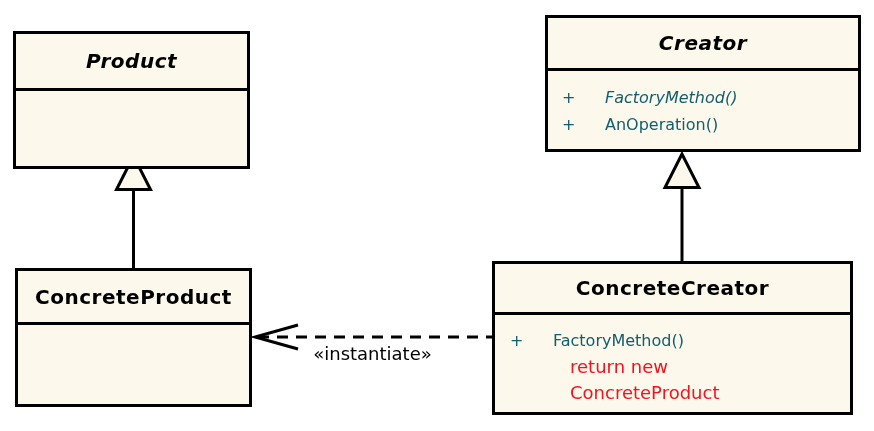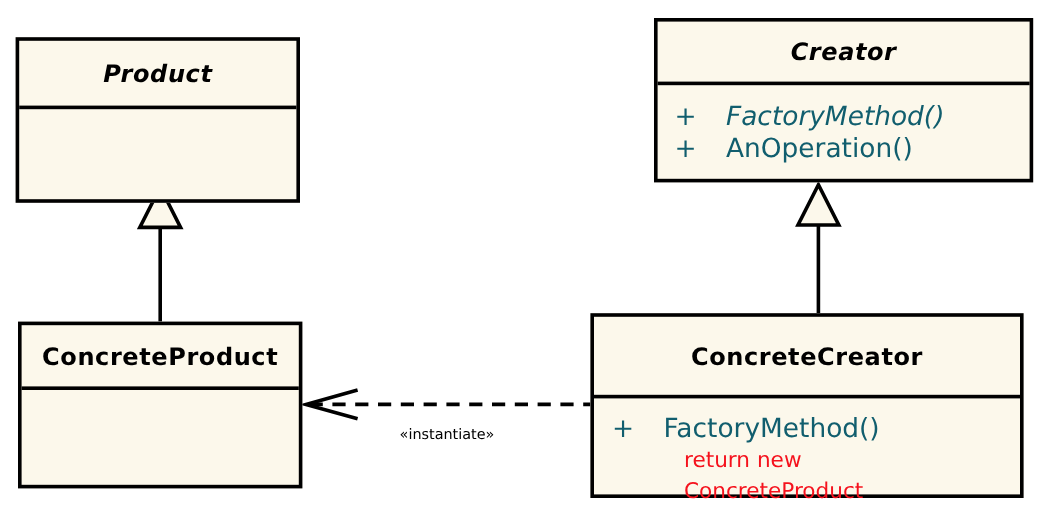--- a/index.html
+++ b/index.html
@@ -33,33 +33,33 @@
   .cls.abstract .cls-title{font-style:italic;}
   .cls-body{box-sizing:border-box;}
 
   #product{left:13px;top:31px;width:237px;height:138px;}
   #product .cls-title{height:57px;}
   #creator{left:545px;top:15px;width:316px;height:137px;}
   #creator .cls-title{height:53px;}
   #concrete-product{left:15px;top:268px;width:237px;height:139px;}
   #concrete-product .cls-title{height:54px;}
   #concrete-creator{left:492px;top:261px;width:361px;height:154px;}
-  #concrete-creator .cls-title{height:68px;}
+  #concrete-creator .cls-title{height:51px;}
 
   #creator .cls-body{padding:13px 0 0 14px;}
   #concrete-creator .cls-body{padding:12px 0 0 15px;}
-  .member{font-size:22px;line-height:27px;white-space:nowrap;color:var(--method-text);}
+  .member{font-size:16px;line-height:27px;white-space:nowrap;color:var(--method-text);}
   .member .vis{display:inline-block;width:43px;color:var(--method-text);}
   .member .mname{color:var(--method-text);}
   .member .mname.italic{font-style:italic;}
   .note{font-size:18px;line-height:26px;margin-left:60px;color:var(--annotation-text);white-space:nowrap;}
 
   .edge-label{
     position:absolute;left:285px;top:343px;width:175px;text-align:center;
-    font-size:12px;color:#000000;white-space:nowrap;margin-top:12px;
+    font-size:18px;color:#000000;white-space:nowrap;
   }
 </style>
 </head>
 <body>
 
 <div class="stage">
 
   <svg class="connector-layer" viewBox="0 0 874 431">
     <line class="edge" x1="133.5" y1="189" x2="133.5" y2="268"></line>
     <path class="tri" d="M133.5 156 L116.5 189.5 L150.5 189.5 Z"></path>

